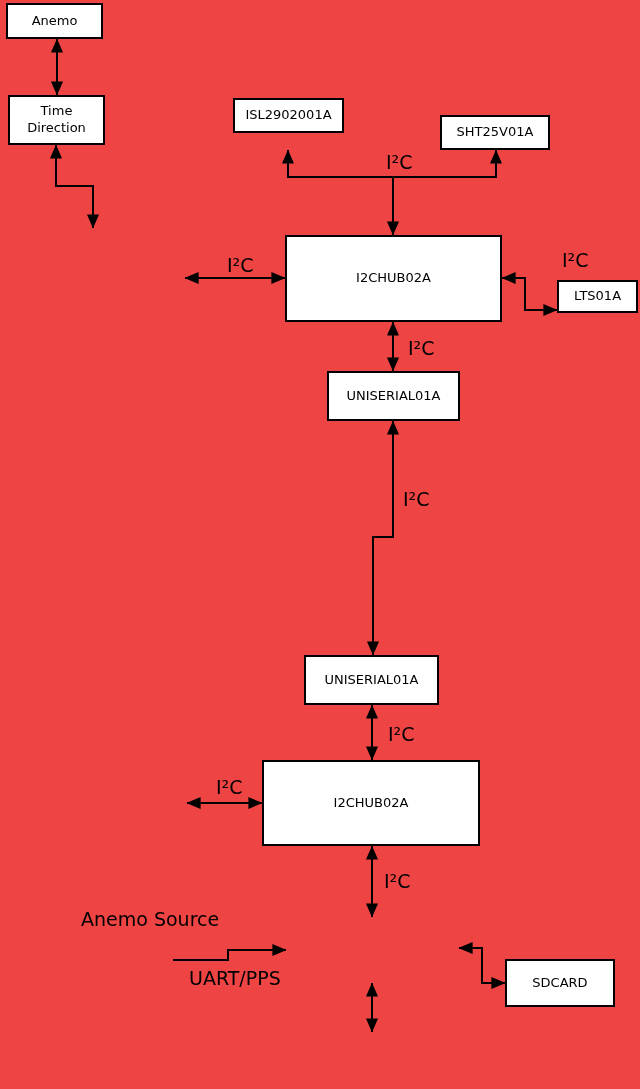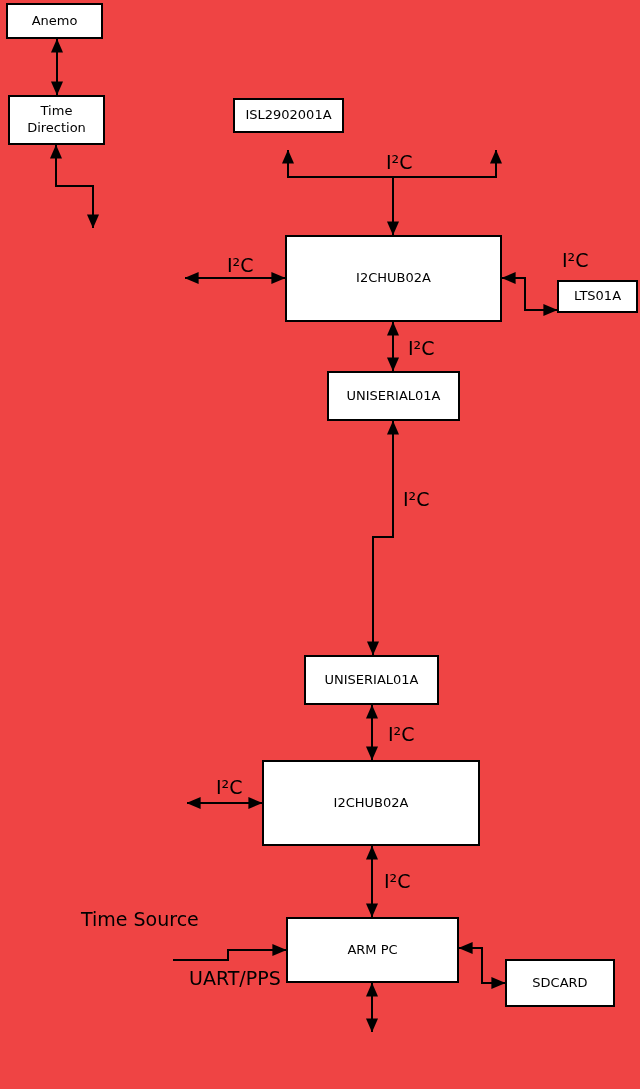--- a/index.html
+++ b/index.html
@@ -77,20 +77,23 @@
   <div class="node" style="left:8px; top:95px; width:97px; height:50px">
     <span>Time</span>
     <span>Direction</span>
   </div>
 
 
   <div class="node" style="left:233px; top:98px; width:111px; height:35px">
     <span>ISL2902001A</span>
   </div>
 
+  <div class="node" style="left:440px; top:115px; width:110px; height:35px">
+    <span>SHT25V01A</span>
+  </div>
 
   <div class="node" style="left:285px; top:235px; width:217px; height:87px">
     <span>I2CHUB02A</span>
   </div>
 
   <div class="node" style="left:557px; top:280px; width:81px; height:33px">
     <span>LTS01A</span>
   </div>
 
   <div class="node" style="left:327px; top:371px; width:133px; height:50px">
@@ -99,23 +102,20 @@
 
   <div class="node" style="left:304px; top:655px; width:135px; height:50px">
     <span>UNISERIAL01A</span>
   </div>
 
 
   <div class="node" style="left:262px; top:760px; width:218px; height:86px">
     <span>I2CHUB02A</span>
   </div>
 
-  <div class="node" style="left:286px; top:917px; width:173px; height:66px">
-    <span>ARM PC</span>
-  </div>
 
 
   <div class="node" style="left:505px; top:959px; width:110px; height:48px">
     <span>SDCARD</span>
   </div>
 
 
   <div class="edge-label" style="left:386px; top:151px">I²C</div>
 
   <div class="edge-label" style="left:227px; top:254px">I²C</div>
@@ -125,17 +125,17 @@
   <div class="edge-label" style="left:408px; top:337px">I²C</div>
 
   <div class="edge-label" style="left:403px; top:488px">I²C</div>
 
   <div class="edge-label" style="left:388px; top:723px">I²C</div>
 
   <div class="edge-label" style="left:216px; top:776px">I²C</div>
 
   <div class="edge-label" style="left:384px; top:870px">I²C</div>
 
-  <div class="edge-label" style="left:81px; top:908px">Time Source</div>
+  <div class="edge-label" style="left:81px; top:908px">Anemo Source</div>
 
   <div class="edge-label" style="left:189px; top:967px">UART/PPS</div>
 
 </div>
 
 </body></html>

